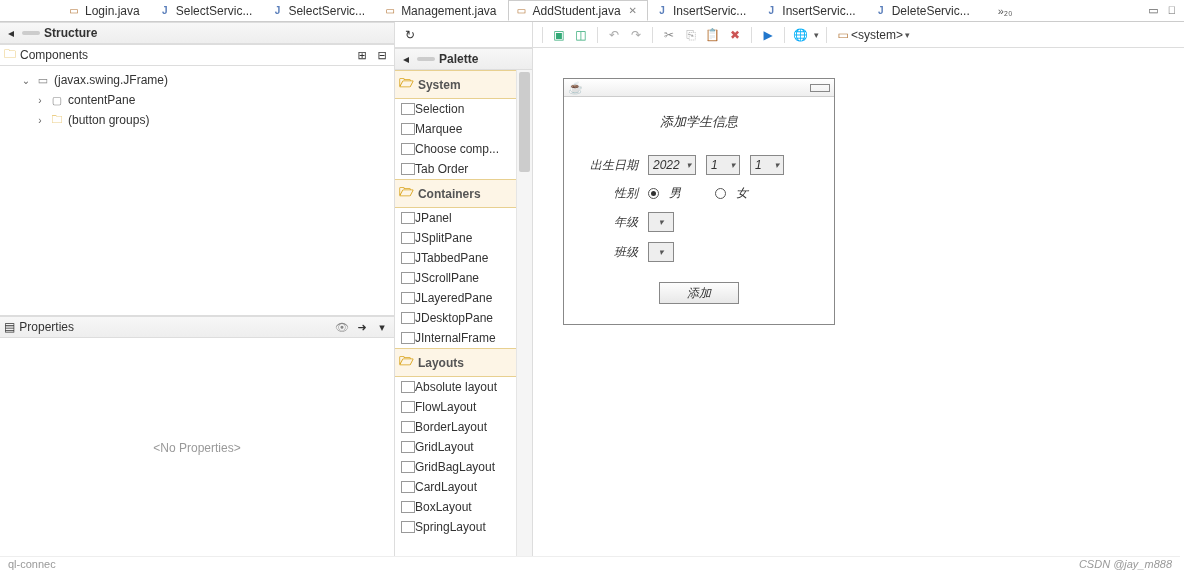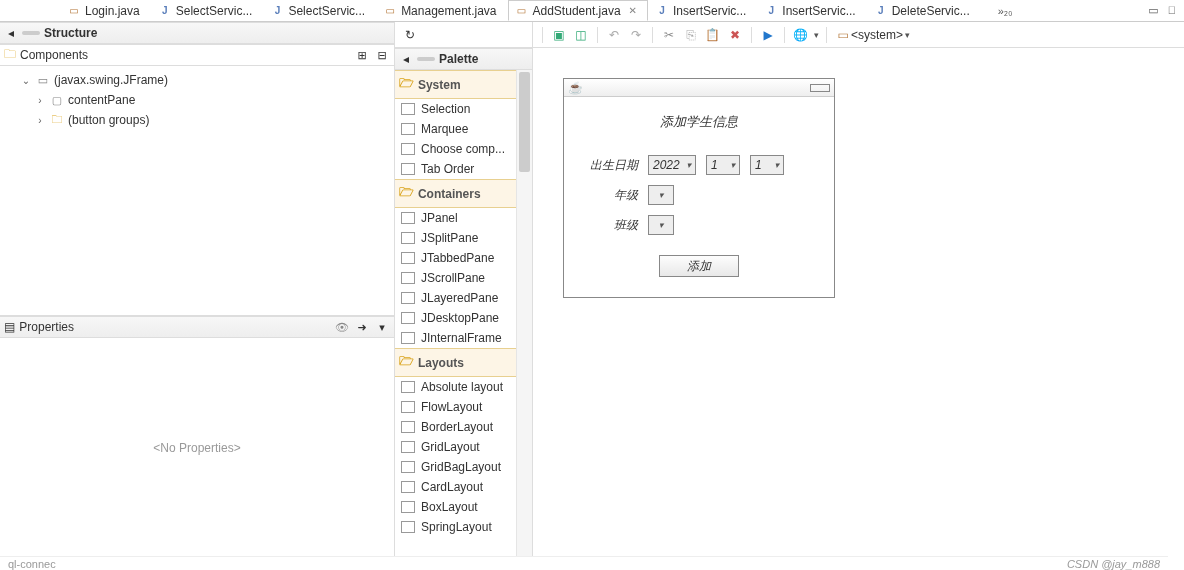--- a/index.html
+++ b/index.html
@@ -32,21 +32,21 @@
   
   .props-body { flex:1; display:flex; align-items:center; justify-content:center; color:#999; }
   
   
   .center-col { width: 138px; border-right:1px solid #ddd; display:flex; flex-direction:column; position:relative;}
   .palette-list { flex:1; overflow:hidden; position:relative; }
   .palette-scroll { position:absolute; right:0; top:0; bottom:0; width:16px; background:#f5f5f5; border-left:1px solid #e5e5e5; }
   .palette-thumb{ position:absolute; left:2px; right:2px; top:2px; height:100px; background:#ccc; border-radius:2px;}
   .cat { background:#fdf5e6; border-top:1px solid #e8d090; border-bottom:1px solid #e8d090; padding:3px 4px; display:flex; align-items:center; gap:4px; font-weight:bold; color:#555; }
   .cat .folder{ color:#daa520; }
-  .item { padding:3px 4px 3px 6px; display:flex; align-items:center; gap:6px; cursor:pointer;}
+  .item { padding:3px 4px 3px 6px; display:flex; align-items:center; cursor:pointer;}
   .item .picon{ width:14px; height:12px; display:inline-block; border:1px solid #999; background:#fff; }
   
   
   .right-col { flex:1; background:#fff; display:flex; flex-direction:column;}
   .toolbar { height:26px; border-bottom:1px solid #ddd; display:flex; align-items:center; gap:4px; padding:0 6px;}
   .toolbar .sep{ width:1px; height:16px; background:#ddd; margin:0 3px;}
   .toolbar .tbtn{ width:18px; height:18px; display:inline-flex; align-items:center; justify-content:center; border:1px solid transparent; cursor:pointer; font-size:12px;}
   .toolbar .sys{ display:flex; align-items:center; gap:2px; padding:0 4px; cursor:pointer;}
   
   .designer { flex:1; padding:30px 0 0 30px; background:#fff;}
@@ -60,21 +60,21 @@
   .flabel{ width:60px; text-align:right; color:#333;}
   .finput{ height:20px; width:110px; border:1px solid #888; background:#fff;}
   .fsel{ height:20px; border:1px solid #888; background:#eee; display:inline-flex; align-items:center; padding:0 4px; gap:4px;}
   .fsel .arrow{ font-size:9px; color:#555;}
   .fsel.small{ width:48px; justify-content:space-between;}
   .fsel.tiny{ width:26px; justify-content:center;}
   .radio{ width:11px; height:11px; border:1px solid #555; border-radius:50%; display:inline-flex; align-items:center; justify-content:center;}
   .radio.checked::after{ content:""; width:5px; height:5px; background:#333; border-radius:50%;}
   .addbtn{ display:block; margin:20px auto 0; width:80px; height:22px; border:1px solid #888; background:linear-gradient(#fdfdfd,#e8e8e8); text-align:center; line-height:20px; cursor:pointer;}
   
-  .statusbar{ position:absolute; left:0; right:16px; bottom:0; height:14px; background:#fff; border-top:1px solid #eee; display:flex; align-items:center; padding:0 8px; color:#999; font-size:11px;}
+  .statusbar{ position:absolute; left:0; right:4px; bottom:0; height:14px; background:#fff; border-top:1px solid #eee; display:flex; align-items:center; padding:0 8px; color:#999; font-size:11px;}
   .statusbar .r{ margin-left:auto; font-style:italic;}
   
   .eye-ico{ color:#888;}
   .java-ico{ color:#5b7fbb; font-weight:bold; font-size:10px; }
   .frame-ico{ color:#b07030;}
 </style>
 </head>
 <body>
 
 <div class="tabs-row" id="tabs-row">
@@ -326,20 +326,28 @@
             <div class="fsel small" style="width:34px">
                 <span>1</span>
                 <span class="arrow">▾</span>
               </div>
             <div class="fsel small" style="width:34px">
                 <span>1</span>
                 <span class="arrow">▾</span>
               </div>
           </div>
           <div class="frow">
+            <span class="flabel">性别</span>
+            <span class="radio checked"></span>
+              <span>男</span>
+            <span style="width:14px"></span>
+            <span class="radio"></span>
+              <span>女</span>
+          </div>
+          <div class="frow">
             <span class="flabel">年级</span>
             <div class="fsel tiny">
                 <span class="arrow">▾</span>
               </div>
           </div>
           <div class="frow">
             <span class="flabel">班级</span>
             <div class="fsel tiny">
                 <span class="arrow">▾</span>
               </div>

